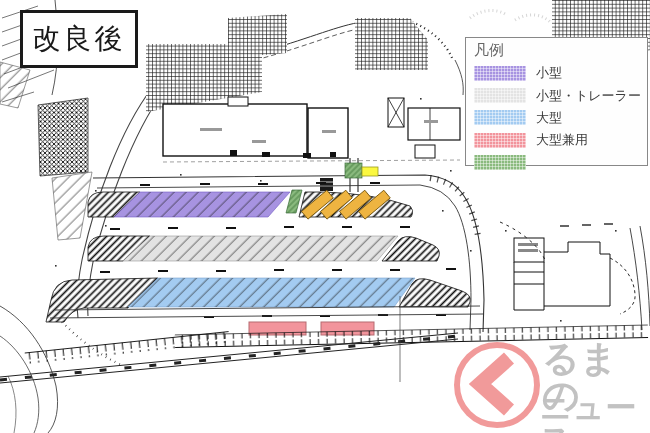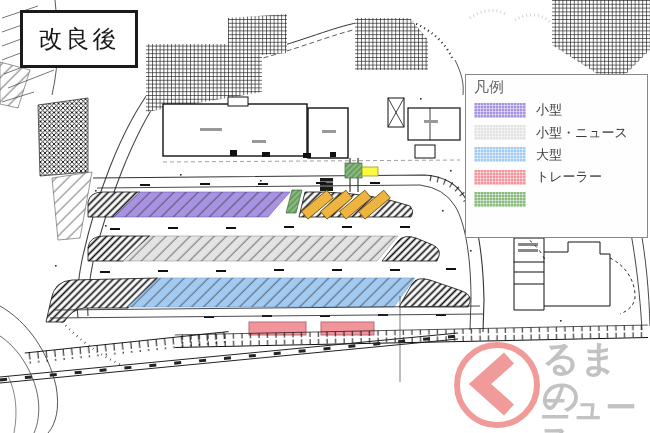--- a/index.html
+++ b/index.html
@@ -1,23 +1,23 @@
 <!DOCTYPE html>
 <html><head>
 <meta charset="utf-8">
 <style>
   html,body{margin:0;padding:0;background:#888;}
   .stage{position:relative;width:650px;height:433px;background:#fff;overflow:hidden;
          font-family:"Liberation Sans","DejaVu Sans",sans-serif;}
   .plan-svg{position:absolute;left:0;top:0;}
   .titlebox{position:absolute;left:20px;top:10px;width:112px;height:52px;
             border:3px solid #1a1a1a;background:#fff;display:flex;align-items:center;
-            justify-content:center;font-size:24px;color:#1a1a1a;letter-spacing:3px;}
-  .legend{position:absolute;left:465px;top:37px;width:183px;height:164px;background:#fefefe;
-          border:1.5px solid #888;box-sizing:border-box;padding:3px 0 0 8px;margin-top:37px;}
+            justify-content:center;font-size:28px;color:#1a1a1a;letter-spacing:3px;}
+  .legend{position:absolute;left:465px;top:37px;width:183px;height:129px;background:#fefefe;
+          border:1.5px solid #888;box-sizing:border-box;padding:3px 0 0 8px;}
   .legend-title{font-size:15px;color:#666;margin-bottom:2px;}
   .legend-row{display:flex;align-items:center;height:22.4px;}
   .swatch{width:52px;height:15px;margin-right:10px;flex:0 0 auto;
           background-image:repeating-linear-gradient(0deg,rgba(255,255,255,.45) 0 1px,transparent 1px 3px),
                            repeating-linear-gradient(90deg,rgba(255,255,255,.45) 0 1px,transparent 1px 3px);}
   .legend-label{font-size:13px;color:#3a3a3a;white-space:nowrap;}
   .logo{position:absolute;left:452px;top:340px;width:198px;height:93px;opacity:.82;}
   .logo-circle{position:absolute;left:2px;top:2px;width:86px;height:86px;border-radius:50%;
                border:6px solid #ef8585;background:rgba(255,255,255,.55);box-sizing:border-box;}
   .logo-chevron{position:absolute;left:10px;top:10px;}
@@ -225,29 +225,29 @@
   </div>
 
   <div class="legend">
     <div class="legend-title">凡例</div>
     <div class="legend-row">
       <div class="swatch" style="background-color: rgb(167, 147, 225);"></div>
       <div class="legend-label">小型</div>
     </div>
     <div class="legend-row">
       <div class="swatch" style="background-color: rgb(227, 227, 227);"></div>
-      <div class="legend-label">小型・ニュース</div>
+      <div class="legend-label">小型・トレーラー</div>
     </div>
     <div class="legend-row">
       <div class="swatch" style="background-color: rgb(163, 203, 241);"></div>
       <div class="legend-label">大型</div>
     </div>
     <div class="legend-row">
       <div class="swatch" style="background-color: rgb(242, 148, 156);"></div>
-      <div class="legend-label">トレーラー</div>
+      <div class="legend-label">大型兼用</div>
     </div>
     <div class="legend-row">
       <div class="swatch" style="background-color: rgb(138, 186, 126);"></div>
     </div>
   </div>
 
   <div class="logo">
     <div class="logo-circle"></div>
     <svg class="logo-chevron" width="70" height="70" viewBox="0 0 70 70">
       <polyline points="47,8 18,34 47,60" fill="none" stroke="#ef8585" stroke-width="15"></polyline>

